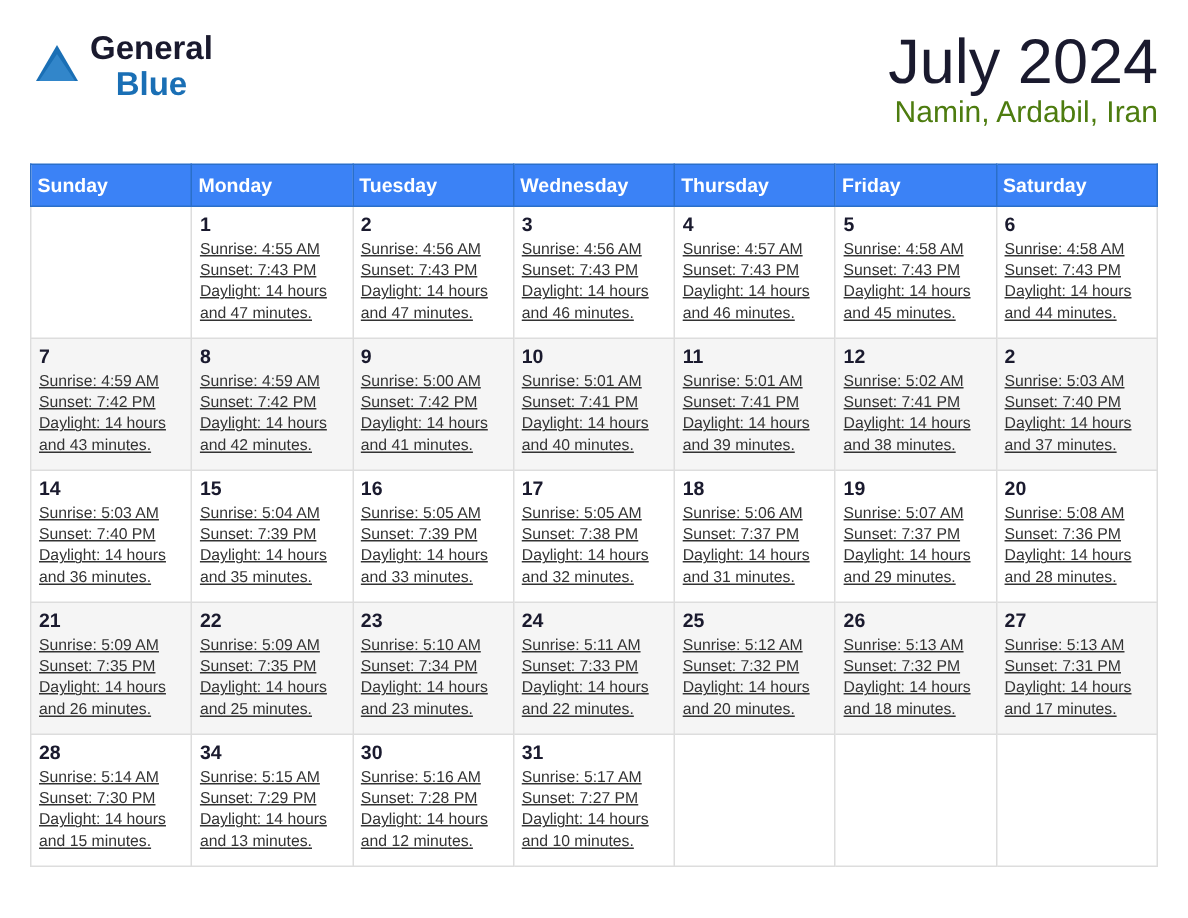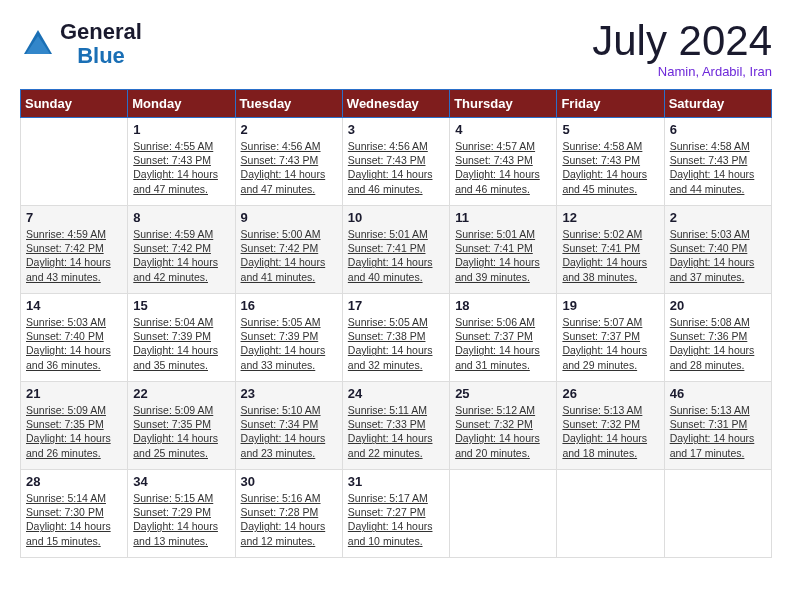--- a/index.html
+++ b/index.html
@@ -7,21 +7,21 @@
       font-family: Arial, sans-serif;
       background: #fff;
       width: 792px;
       min-height: 612px;
       padding: 20px;
     }
     .header {
       display: flex;
       justify-content: space-between;
       align-items: flex-start;
-      margin-bottom: 10px;
+      margin-bottom: 22px;
     }
     .logo {
       display: flex;
       align-items: center;
     }
     .logo-text {
       font-size: 22px;
       font-weight: bold;
       color: #1a1a2e;
       line-height: 1.1;
@@ -36,31 +36,31 @@
     .title-block {
       text-align: right;
     }
     .month-title {
       font-size: 42px;
       font-weight: normal;
       color: #1a1a2e;
       line-height: 1;
     }
     .location-title {
-      font-size: 13px;
-      color: #6d28d9;
+      font-size: 20px;
+      color: #4d7c0f;
       margin-top: 2px;
     }
     table {
       width: 100%;
       border-collapse: collapse;
       table-layout: fixed;
     }
     thead tr th {
-      background-color: #7f1d1d;
+      background-color: #3b82f6;
       color: white;
       font-size: 13px;
       font-weight: bold;
       padding: 6px 4px;
       text-align: left;
       border: 1px solid #2a6fc9;
     }
     tbody tr td {
       vertical-align: top;
       border: 1px solid #ddd;
@@ -231,21 +231,21 @@
         </td>
         <td>
           <span class="day-number">25</span>
           <div class="cell-text">Sunrise: 5:12 AM<br>Sunset: 7:32 PM<br>Daylight: 14 hours and 20 minutes.</div>
         </td>
         <td>
           <span class="day-number">26</span>
           <div class="cell-text">Sunrise: 5:13 AM<br>Sunset: 7:32 PM<br>Daylight: 14 hours and 18 minutes.</div>
         </td>
         <td>
-          <span class="day-number">46</span>
+          <span class="day-number">27</span>
           <div class="cell-text">Sunrise: 5:13 AM<br>Sunset: 7:31 PM<br>Daylight: 14 hours and 17 minutes.</div>
         </td>
       </tr>
       <tr>
         <td>
           <span class="day-number">28</span>
           <div class="cell-text">Sunrise: 5:14 AM<br>Sunset: 7:30 PM<br>Daylight: 14 hours and 15 minutes.</div>
         </td>
         <td>
           <span class="day-number">34</span>

